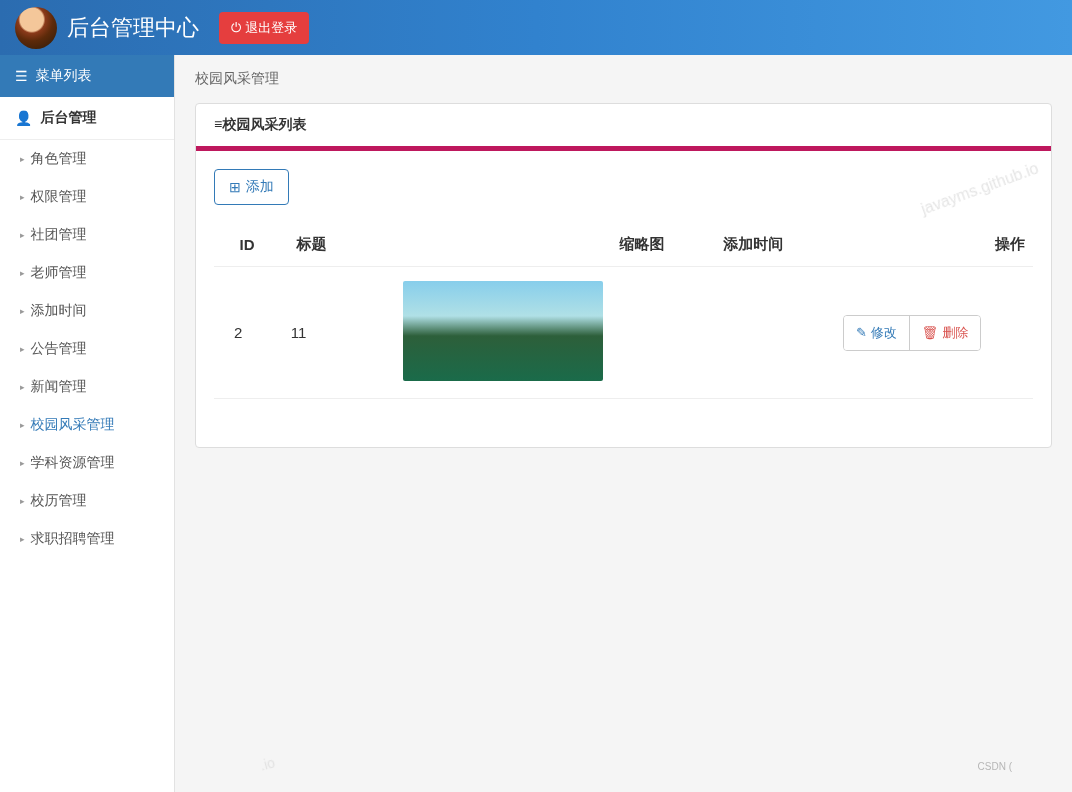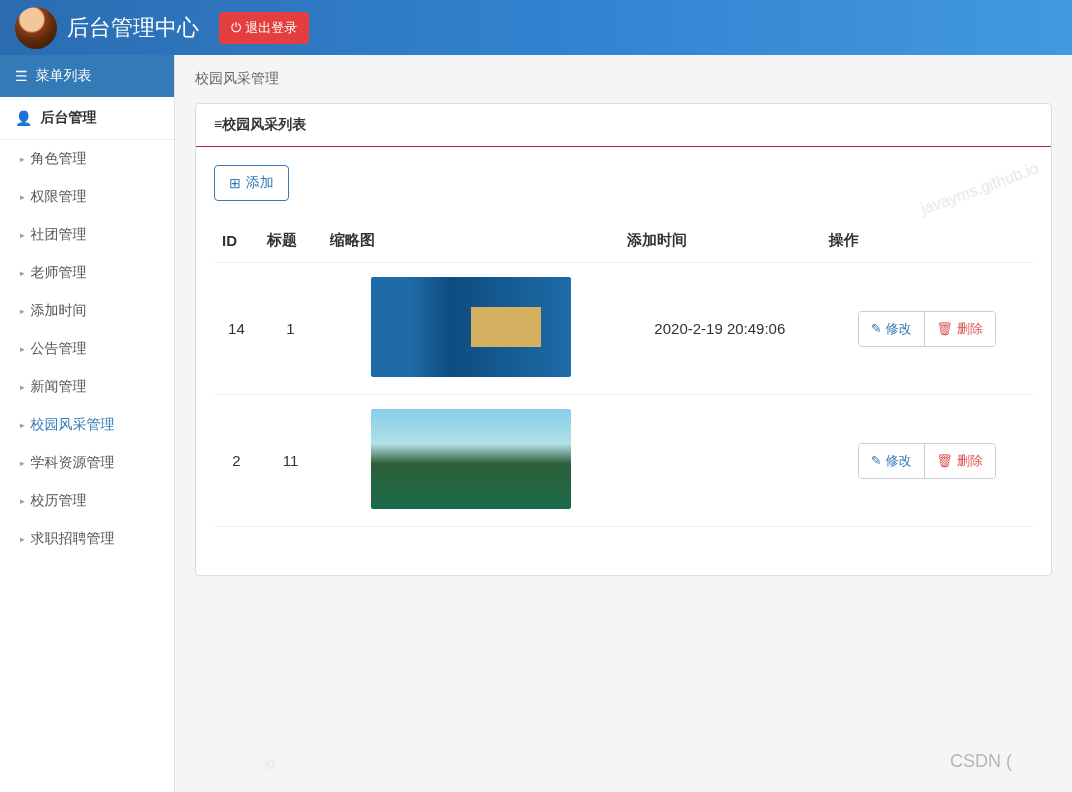--- a/index.html
+++ b/index.html
@@ -11,38 +11,38 @@
 .container { display:flex; min-height:calc(100vh - 55px); }
 .sidebar { width:175px; background:#fff; border-right:1px solid #e2e2e2; }
 .menu-header { background:#337ab7; color:#fff; padding:12px 15px; display:flex; align-items:center; gap:8px; font-size:14px; }
 .section-title { padding:12px 15px; font-weight:bold; color:#333; display:flex; gap:8px; align-items:center; border-bottom:1px solid #eee; }
 .menu-item { padding:10px 20px; cursor:pointer; color:#555; display:flex; gap:6px; align-items:center; }
 .menu-item.active { color:#337ab7; }
 .caret { font-size:9px; color:#999; }
 .content { flex:1; padding:15px 20px; }
 .breadcrumb { color:#666; font-size:14px; margin-bottom:15px; }
 .panel { background:#fff; border:1px solid #ddd; border-radius:4px; }
-.panel-head { padding:12px 18px; border-bottom:1px solid #be185d; font-weight:bold; }
+.panel-head { padding:12px 18px; border-bottom:5px solid #be185d; font-weight:bold;font-family:Liberation Mono, monospace; }
 .panel-body { padding:18px; }
 .add-btn { border:1px solid #337ab7; color:#337ab7; background:#fff; padding:8px 14px; border-radius:4px; cursor:pointer; display:inline-flex; gap:5px; align-items:center; font-size:14px; }
 table { width:100%; border-collapse:collapse; margin-top:18px; }
-th { padding:12px 8px; text-align:left; border-bottom:1px solid #eee; font-weight:bold; font-size:15px; }
+th { padding:12px 8px; text-align:right; border-bottom:1px solid #eee; font-weight:bold; font-size:15px; }
 td { padding:14px 8px; text-align:center; border-bottom:1px solid #eee; font-size:15px; vertical-align:middle; }
 .thumb { width:200px; height:100px; display:inline-block; border-radius:2px; }
 .thumb.t1 { background:linear-gradient(135deg,#8bc34a,#4caf50,#689f38,#33691e); }
 .thumb.t2 { background:linear-gradient(135deg,#e8e0c8,#c4b890,#9e8f5a,#d4c890); }
 .thumb.t3 { background:linear-gradient(to right,#1e6ba8,#1e6ba8 20%,#0d4d80 40%,#1e6ba8); position:relative; }
 .thumb.t3::after { content:""; position:absolute; right:30px; top:30px; width:70px; height:40px; background:#d4b060; }
 .thumb.t4 { background:linear-gradient(to bottom,#87ceeb 0%,#b0e0e6 35%,#2d5f3a 55%,#1a6b4a 100%); }
 .btn-group { display:inline-flex; border:1px solid #ccc; border-radius:4px; overflow:hidden; }
 .btn-edit { border:none; border-right:1px solid #ccc; background:#fff; color:#337ab7; padding:8px 12px; cursor:pointer; display:flex; gap:4px; align-items:center; font-size:13px; }
 .btn-del { border:none; background:#fff; color:#d9534f; padding:8px 12px; cursor:pointer; display:flex; gap:4px; align-items:center; font-size:13px; }
 .pagination { text-align:center; padding:20px 0 10px; }
 .watermark1 { position:fixed; top:180px; right:30px; color:rgba(150,150,150,.25); font-size:16px; transform:rotate(-20deg); pointer-events:none; }
-.watermark2 { position:fixed; bottom:20px; right:60px; color:rgba(120,120,120,.5); font-size:18px; pointer-events:none; }
+.watermark2 { position:fixed; bottom:20px; right:60px; color:rgba(120,120,120,.5); font-size:10px; pointer-events:none; }
 .watermark3 { position:fixed; bottom:20px; left:260px; color:rgba(150,150,150,.2); font-size:14px; transform:rotate(-15deg); pointer-events:none; }
 </style>
 </head>
 <body>
 
 <div class="header">
   <div class="avatar"></div>
   <div class="brand">后台管理中心</div>
   <button class="logout-btn">
     <span>⏻</span>
@@ -122,36 +122,20 @@
               <tr>
             <th>ID</th>
             <th>标题</th>
             <th>缩略图</th>
             <th>添加时间</th>
             <th>操作</th>
           </tr>
             </thead>
           <tbody id="tbody">
               <tr>
-                <td>14</td>
-                <td>1</td>
-                <td><div class="thumb t3"></div></td>
-                <td>2020-2-19 20:49:06</td>
-                <td><div class="btn-group">
-                    <button class="btn-edit">
-                      <span>✎</span>
-                      <span>修改</span>
-                    </button>
-                    <button class="btn-del">
-                      <span>🗑</span>
-                      <span>删除</span>
-                    </button>
-                  </div></td>
-              </tr>
-              <tr>
                 <td>2</td>
                 <td>11</td>
                 <td><div class="thumb t4"></div></td>
                 <td></td>
                 <td><div class="btn-group">
                     <button class="btn-edit">
                       <span>✎</span>
                       <span>修改</span>
                     </button>
                     <button class="btn-del">

